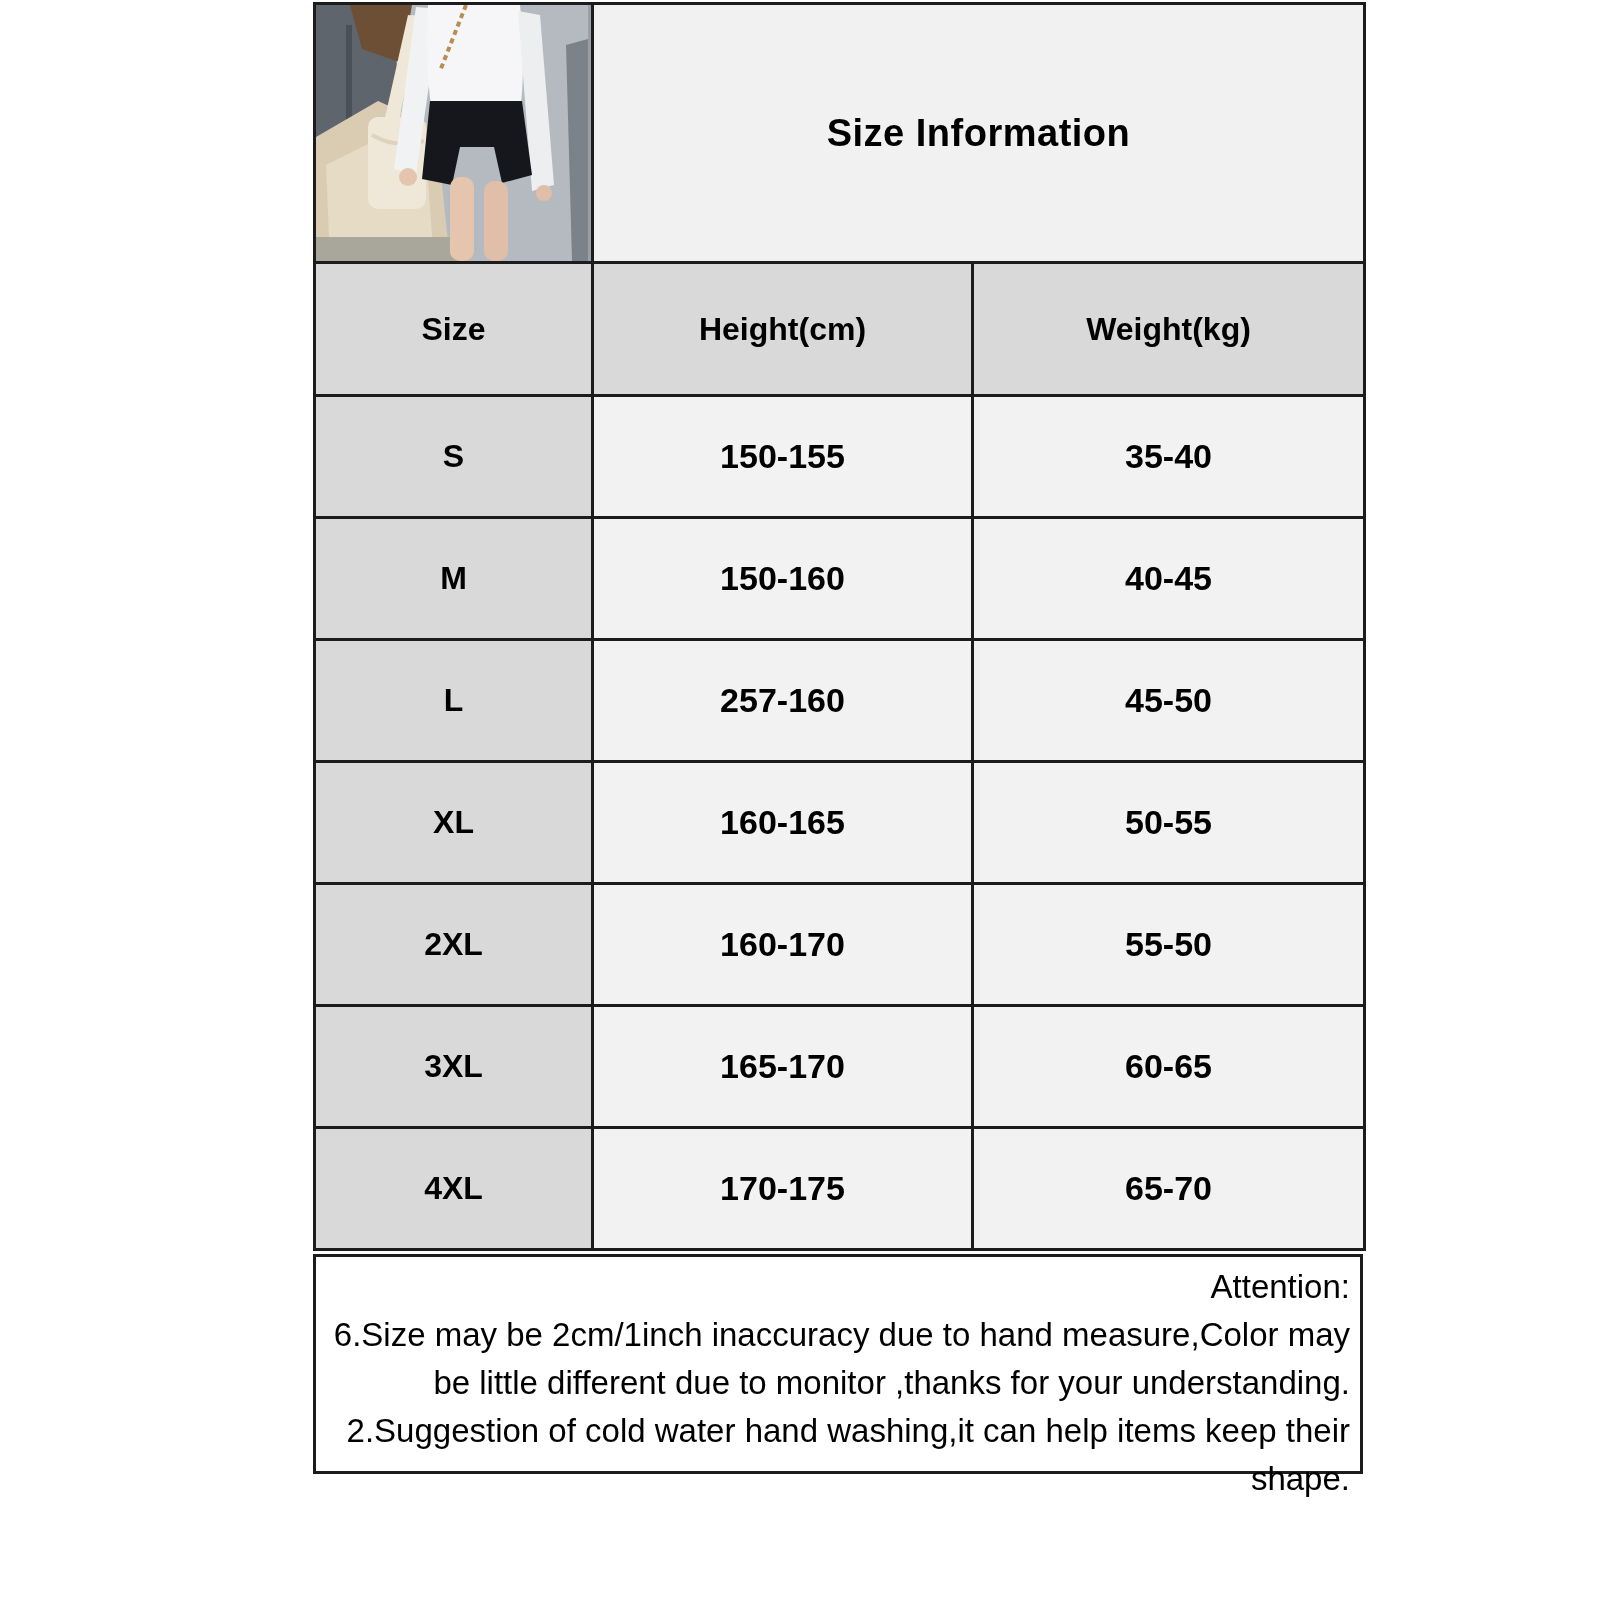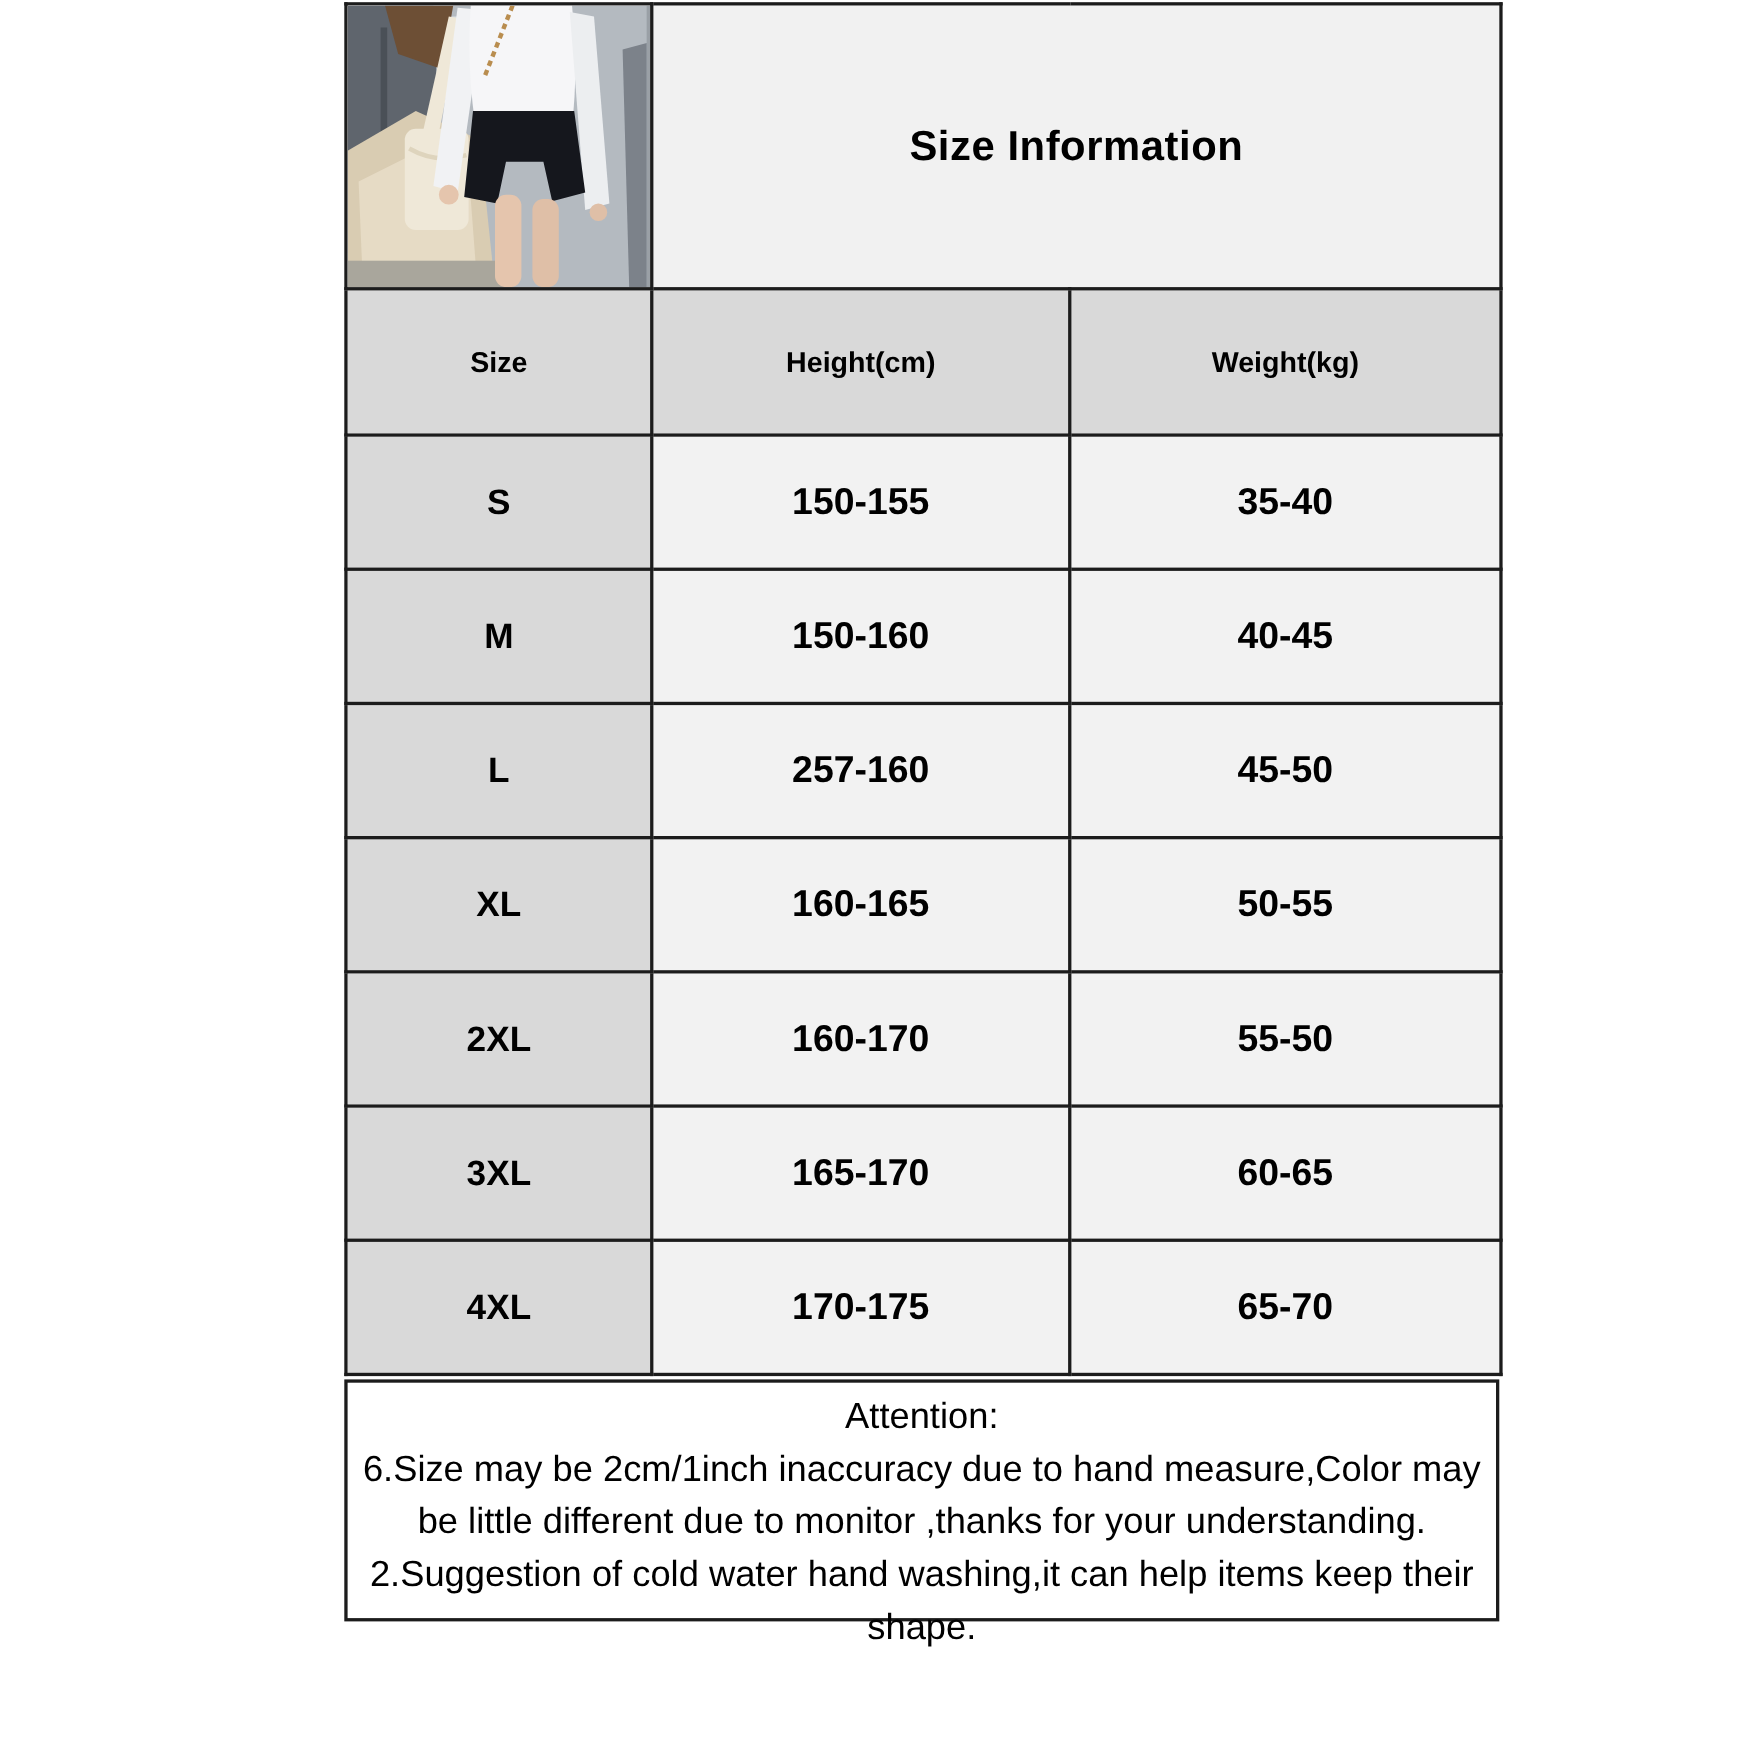--- a/index.html
+++ b/index.html
@@ -36,21 +36,21 @@
   .photo-cell svg{display:block;}
   .title-cell{
     background:var(--title_bg,#f1f1f1);
     font-size:38px;
     font-weight:bold;
     letter-spacing:0.5px;
   }
   tr.header-row{height:133px;}
   tr.header-row th{
     background:var(--header_bg,#d9d9d9);
-    font-size:26px;
+    font-size:32px;
     font-weight:bold;
   }
   th.size-header{font-size:45px;}
   tr.data-row{height:122px;}
   td.size-cell{
     background:var(--header_bg,#d9d9d9);
     font-size:32px;
     font-weight:bold;
   }
   td.data-cell{
@@ -60,21 +60,21 @@
   }
   .attention{
     margin-top:3px;
     width:1024px;
     height:198px;
     border:3px solid var(--border,#1c1c1c);
     background:var(--attention_bg,#ffffff);
     padding:6px 10px 10px 10px;
     font-size:33px;
     line-height:48px;
-    text-align:center;
+    text-align:right;
   }
 </style>
 </head>
 <body>
 
 <div class="sheet">
 
   <table class="size-table">
     <colgroup>
       <col style="width:278px">

